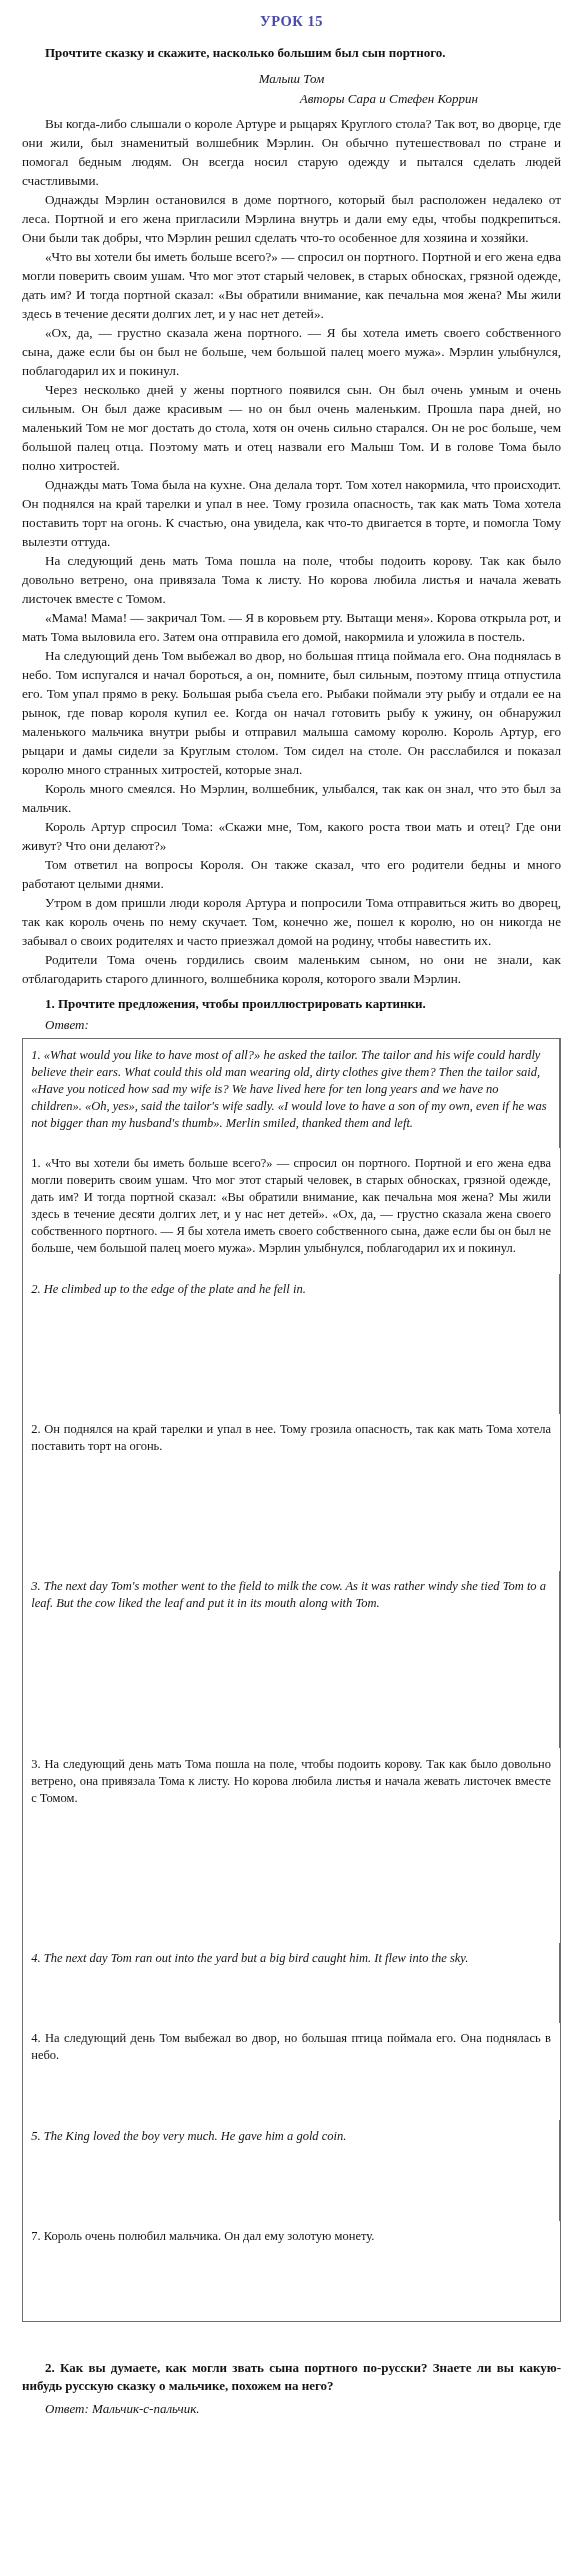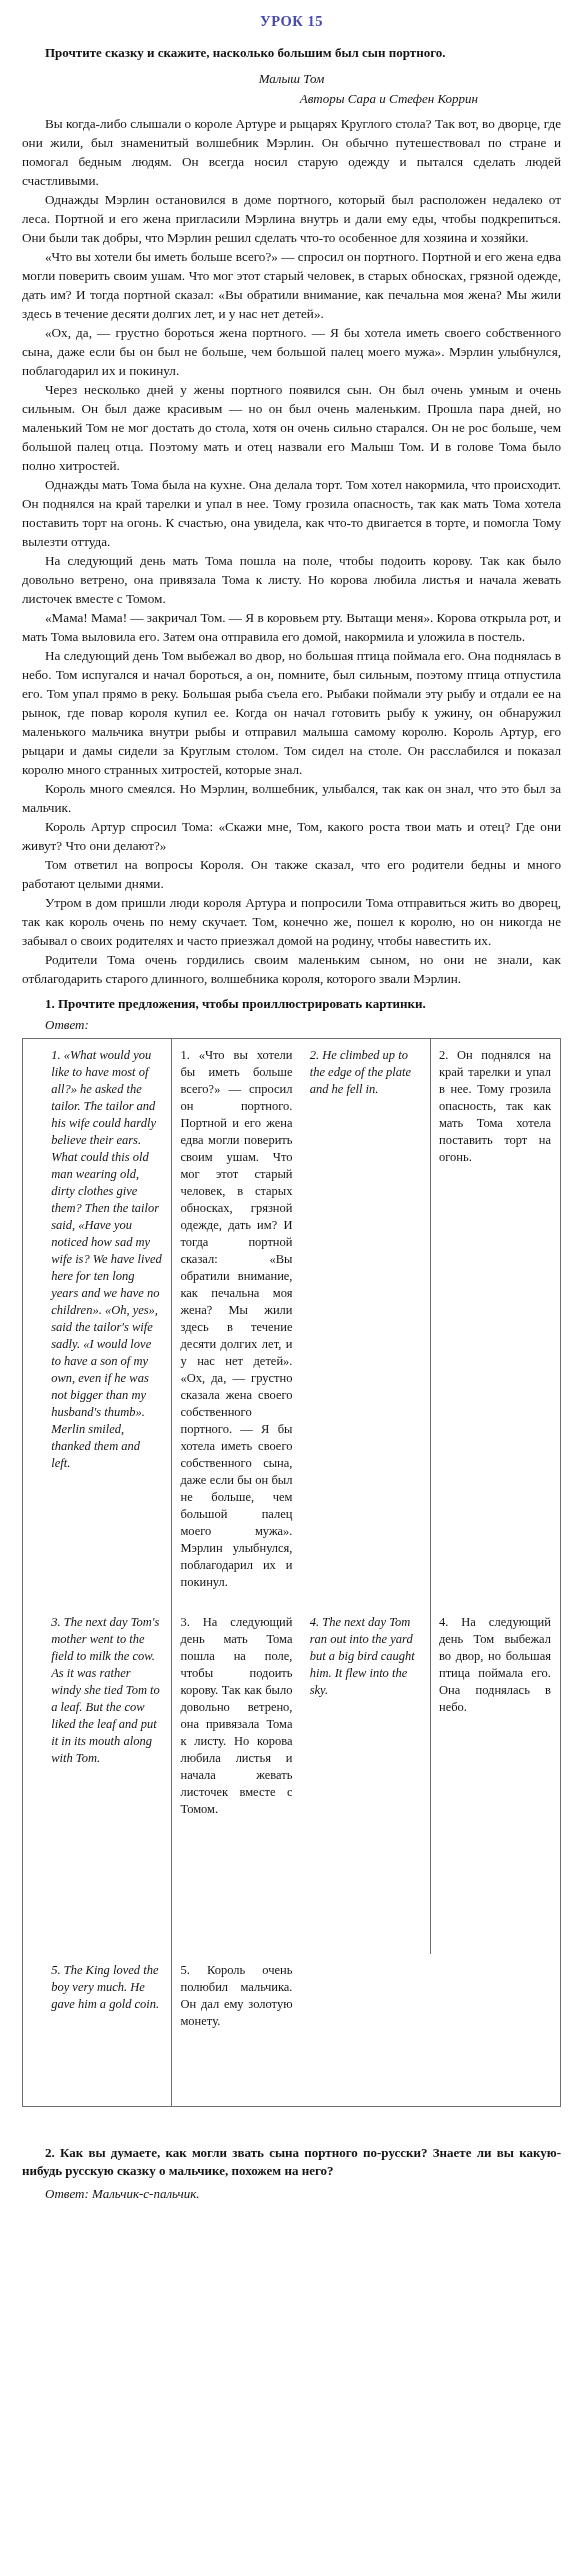--- a/index.html
+++ b/index.html
@@ -53,23 +53,22 @@
     margin-bottom: 2px;
   }
   .answer-label {
     font-style: italic;
     font-size: 13px;
     text-indent: 23px;
     margin: 3.6px 0 5.4px 0;
   }
   .answer-table {
     display: grid;
-    grid-template-columns: 1fr 1fr 1fr 1fr;
+    grid-template-columns: 1fr;
     border: 0.9px solid #6e6e6e;
-    padding-left: 20px;
   }
   .answer-table .cell {
     box-sizing: border-box;
     padding: 7.3px 9px 9px 8.2px;
     font-size: 12.5px;
     line-height: 17px;
   }
   .answer-table .cell.eng {
     font-style: italic;
     border-right: 0.9px solid #6e6e6e;
@@ -104,21 +103,21 @@
   <p class="task">Прочтите сказку и скажите, насколько большим был сын портного.</p>
 
   <p class="story-title">Малыш Том</p>
 
   <p class="story-authors">Авторы Сара и Стефен Коррин</p>
 
   <div class="story-paragraphs">
       <p class="para">Вы когда-либо слышали о короле Артуре и рыцарях Круглого стола? Так вот, во дворце, где они жили, был знаменитый волшебник Мэрлин. Он обычно путешествовал по стране и помогал бедным людям. Он всегда носил старую одежду и пытался сделать людей счастливыми.</p>
       <p class="para">Однажды Мэрлин остановился в доме портного, который был расположен недалеко от леса. Портной и его жена пригласили Мэрлина внутрь и дали ему еды, чтобы подкрепиться. Они были так добры, что Мэрлин решил сделать что-то особенное для хозяина и хозяйки.</p>
       <p class="para">«Что вы хотели бы иметь больше всего?» — спросил он портного. Портной и его жена едва могли поверить своим ушам. Что мог этот старый человек, в старых обносках, грязной одежде, дать им? И тогда портной сказал: «Вы обратили внимание, как печальна моя жена? Мы жили здесь в течение десяти долгих лет, и у нас нет детей».</p>
-      <p class="para">«Ох, да, — грустно бороться жена портного. — Я бы хотела иметь своего собственного сына, даже если бы он был не больше, чем большой палец моего мужа». Мэрлин улыбнулся, поблагодарил их и покинул.</p>
+      <p class="para">«Ох, да, — грустно сказала жена портного. — Я бы хотела иметь своего собственного сына, даже если бы он был не больше, чем большой палец моего мужа». Мэрлин улыбнулся, поблагодарил их и покинул.</p>
       <p class="para">Через несколько дней у жены портного появился сын. Он был очень умным и очень сильным. Он был даже красивым — но он был очень маленьким. Прошла пара дней, но маленький Том не мог достать до стола, хотя он очень сильно старался. Он не рос больше, чем большой палец отца. Поэтому мать и отец назвали его Малыш Том. И в голове Тома было полно хитростей.</p>
       <p class="para">Однажды мать Тома была на кухне. Она делала торт. Том хотел накормила, что происходит. Он поднялся на край тарелки и упал в нее. Тому грозила опасность, так как мать Тома хотела поставить торт на огонь. К счастью, она увидела, как что-то двигается в торте, и помогла Тому вылезти оттуда.</p>
       <p class="para">На следующий день мать Тома пошла на поле, чтобы подоить корову. Так как было довольно ветрено, она привязала Тома к листу. Но корова любила листья и начала жевать листочек вместе с Томом.</p>
       <p class="para">«Мама! Мама! — закричал Том. — Я в коровьем рту. Вытащи меня». Корова открыла рот, и мать Тома выловила его. Затем она отправила его домой, накормила и уложила в постель.</p>
       <p class="para">На следующий день Том выбежал во двор, но большая птица поймала его. Она поднялась в небо. Том испугался и начал бороться, а он, помните, был сильным, поэтому птица отпустила его. Том упал прямо в реку. Большая рыба съела его. Рыбаки поймали эту рыбу и отдали ее на рынок, где повар короля купил ее. Когда он начал готовить рыбу к ужину, он обнаружил маленького мальчика внутри рыбы и отправил малыша самому королю. Король Артур, его рыцари и дамы сидели за Круглым столом. Том сидел на столе. Он расслабился и показал королю много странных хитростей, которые знал.</p>
       <p class="para">Король много смеялся. Но Мэрлин, волшебник, улыбался, так как он знал, что это был за мальчик.</p>
       <p class="para">Король Артур спросил Тома: «Скажи мне, Том, какого роста твои мать и отец? Где они живут? Что они делают?»</p>
       <p class="para">Том ответил на вопросы Короля. Он также сказал, что его родители бедны и много работают целыми днями.</p>
       <p class="para">Утром в дом пришли люди короля Артура и попросили Тома отправиться жить во дворец, так как король очень по нему скучает. Том, конечно же, пошел к королю, но он никогда не забывал о своих родителях и часто приезжал домой на родину, чтобы навестить их.</p>
       <p class="para">Родители Тома очень гордились своим маленьким сыном, но они не знали, как отблагодарить старого длинного, волшебника короля, которого звали Мэрлин.</p>
@@ -131,21 +130,21 @@
   <div class="answer-table">
       <div class="cell eng r0">1. «What would you like to have most of all?» he asked the tailor. The tailor and his wife could hardly believe their ears. What could this old man wearing old, dirty clothes give them? Then the tailor said, «Have you noticed how sad my wife is? We have lived here for ten long years and we have no children». «Oh, yes», said the tailor's wife sadly. «I would love to have a son of my own, even if he was not bigger than my husband's thumb». Merlin smiled, thanked them and left.</div>
       <div class="cell rus r0">1. «Что вы хотели бы иметь больше всего?» — спросил он портного. Портной и его жена едва могли поверить своим ушам. Что мог этот старый человек, в старых обносках, грязной одежде, дать им? И тогда портной сказал: «Вы обратили внимание, как печальна моя жена? Мы жили здесь в течение десяти долгих лет, и у нас нет детей». «Ох, да, — грустно сказала жена своего собственного портного. — Я бы хотела иметь своего собственного сына, даже если бы он был не больше, чем большой палец моего мужа». Мэрлин улыбнулся, поблагодарил их и покинул.</div>
       <div class="cell eng r1">2. He climbed up to the edge of the plate and he fell in.</div>
       <div class="cell rus r1">2. Он поднялся на край тарелки и упал в нее. Тому грозила опасность, так как мать Тома хотела поставить торт на огонь.</div>
       <div class="cell eng r2">3. The next day Tom's mother went to the field to milk the cow. As it was rather windy she tied Tom to a leaf. But the cow liked the leaf and put it in its mouth along with Tom.</div>
       <div class="cell rus r2">3. На следующий день мать Тома пошла на поле, чтобы подоить корову. Так как было довольно ветрено, она привязала Тома к листу. Но корова любила листья и начала жевать листочек вместе с Томом.</div>
       <div class="cell eng r3">4. The next day Tom ran out into the yard but a big bird caught him. It flew into the sky.</div>
       <div class="cell rus r3">4. На следующий день Том выбежал во двор, но большая птица поймала его. Она поднялась в небо.</div>
       <div class="cell eng r4">5. The King loved the boy very much. He gave him a gold coin.</div>
-      <div class="cell rus r4">5. Король очень полюбил мальчика. Он дал ему золотую монету.</div>
+      <div class="cell rus r4">7. Король очень полюбил мальчика. Он дал ему золотую монету.</div>
     </div>
 
   <p class="task exercise2">2. Как вы думаете, как могли звать сына портного по-русски? Знаете ли вы какую-нибудь русскую сказку о мальчике, похожем на него?</p>
 
   <p class="answer-line">
     <span>Ответ:</span>
     <span>Мальчик-с-пальчик.</span>
   </p>
 
 </div>

